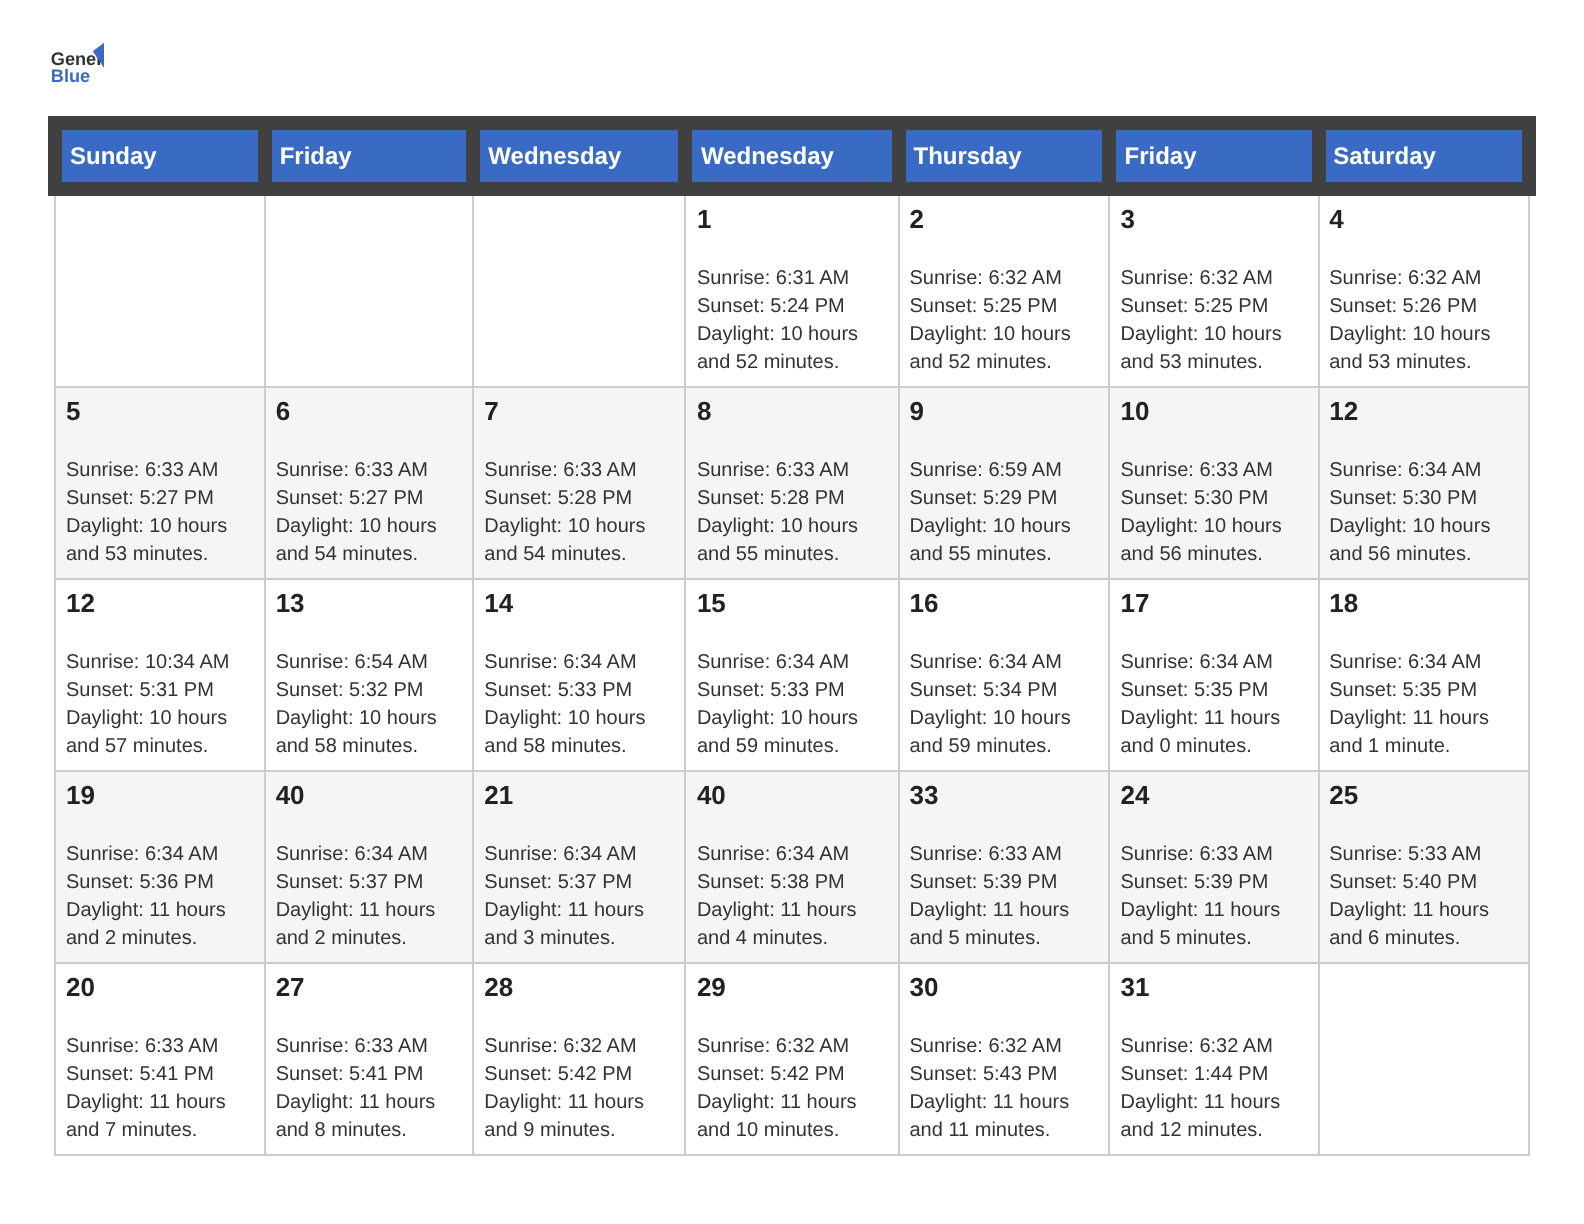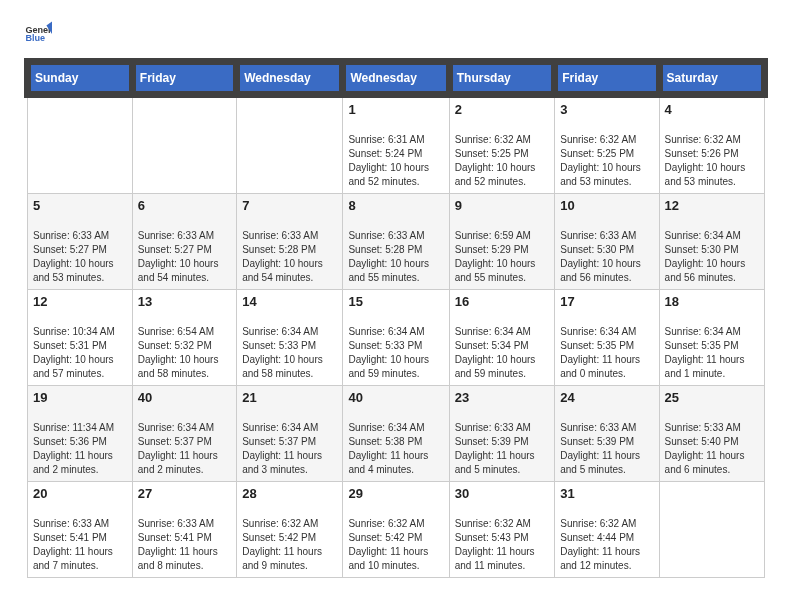--- a/index.html
+++ b/index.html
@@ -239,21 +239,21 @@
           <span class="day-number">18</span>
           <div class="day-info">Sunrise: 6:34 AM
 Sunset: 5:35 PM
 Daylight: 11 hours
 and 1 minute.</div>
         </td>
       </tr>
       <tr>
         <td>
           <span class="day-number">19</span>
-          <div class="day-info">Sunrise: 11:34 AM
+          <div class="day-info">Sunrise: 6:34 AM
 Sunset: 5:36 PM
 Daylight: 11 hours
 and 2 minutes.</div>
         </td>
         <td>
           <span class="day-number">40</span>
           <div class="day-info">Sunrise: 6:34 AM
 Sunset: 5:37 PM
 Daylight: 11 hours
 and 2 minutes.</div>
@@ -266,21 +266,21 @@
 and 3 minutes.</div>
         </td>
         <td>
           <span class="day-number">40</span>
           <div class="day-info">Sunrise: 6:34 AM
 Sunset: 5:38 PM
 Daylight: 11 hours
 and 4 minutes.</div>
         </td>
         <td>
-          <span class="day-number">23</span>
+          <span class="day-number">33</span>
           <div class="day-info">Sunrise: 6:33 AM
 Sunset: 5:39 PM
 Daylight: 11 hours
 and 5 minutes.</div>
         </td>
         <td>
           <span class="day-number">24</span>
           <div class="day-info">Sunrise: 6:33 AM
 Sunset: 5:39 PM
 Daylight: 11 hours
@@ -326,20 +326,20 @@
         <td>
           <span class="day-number">30</span>
           <div class="day-info">Sunrise: 6:32 AM
 Sunset: 5:43 PM
 Daylight: 11 hours
 and 11 minutes.</div>
         </td>
         <td>
           <span class="day-number">31</span>
           <div class="day-info">Sunrise: 6:32 AM
-Sunset: 4:44 PM
+Sunset: 1:44 PM
 Daylight: 11 hours
 and 12 minutes.</div>
         </td>
         <td class="empty-cell"></td>
       </tr>
     </tbody>
 </table>
 
 </body></html>

